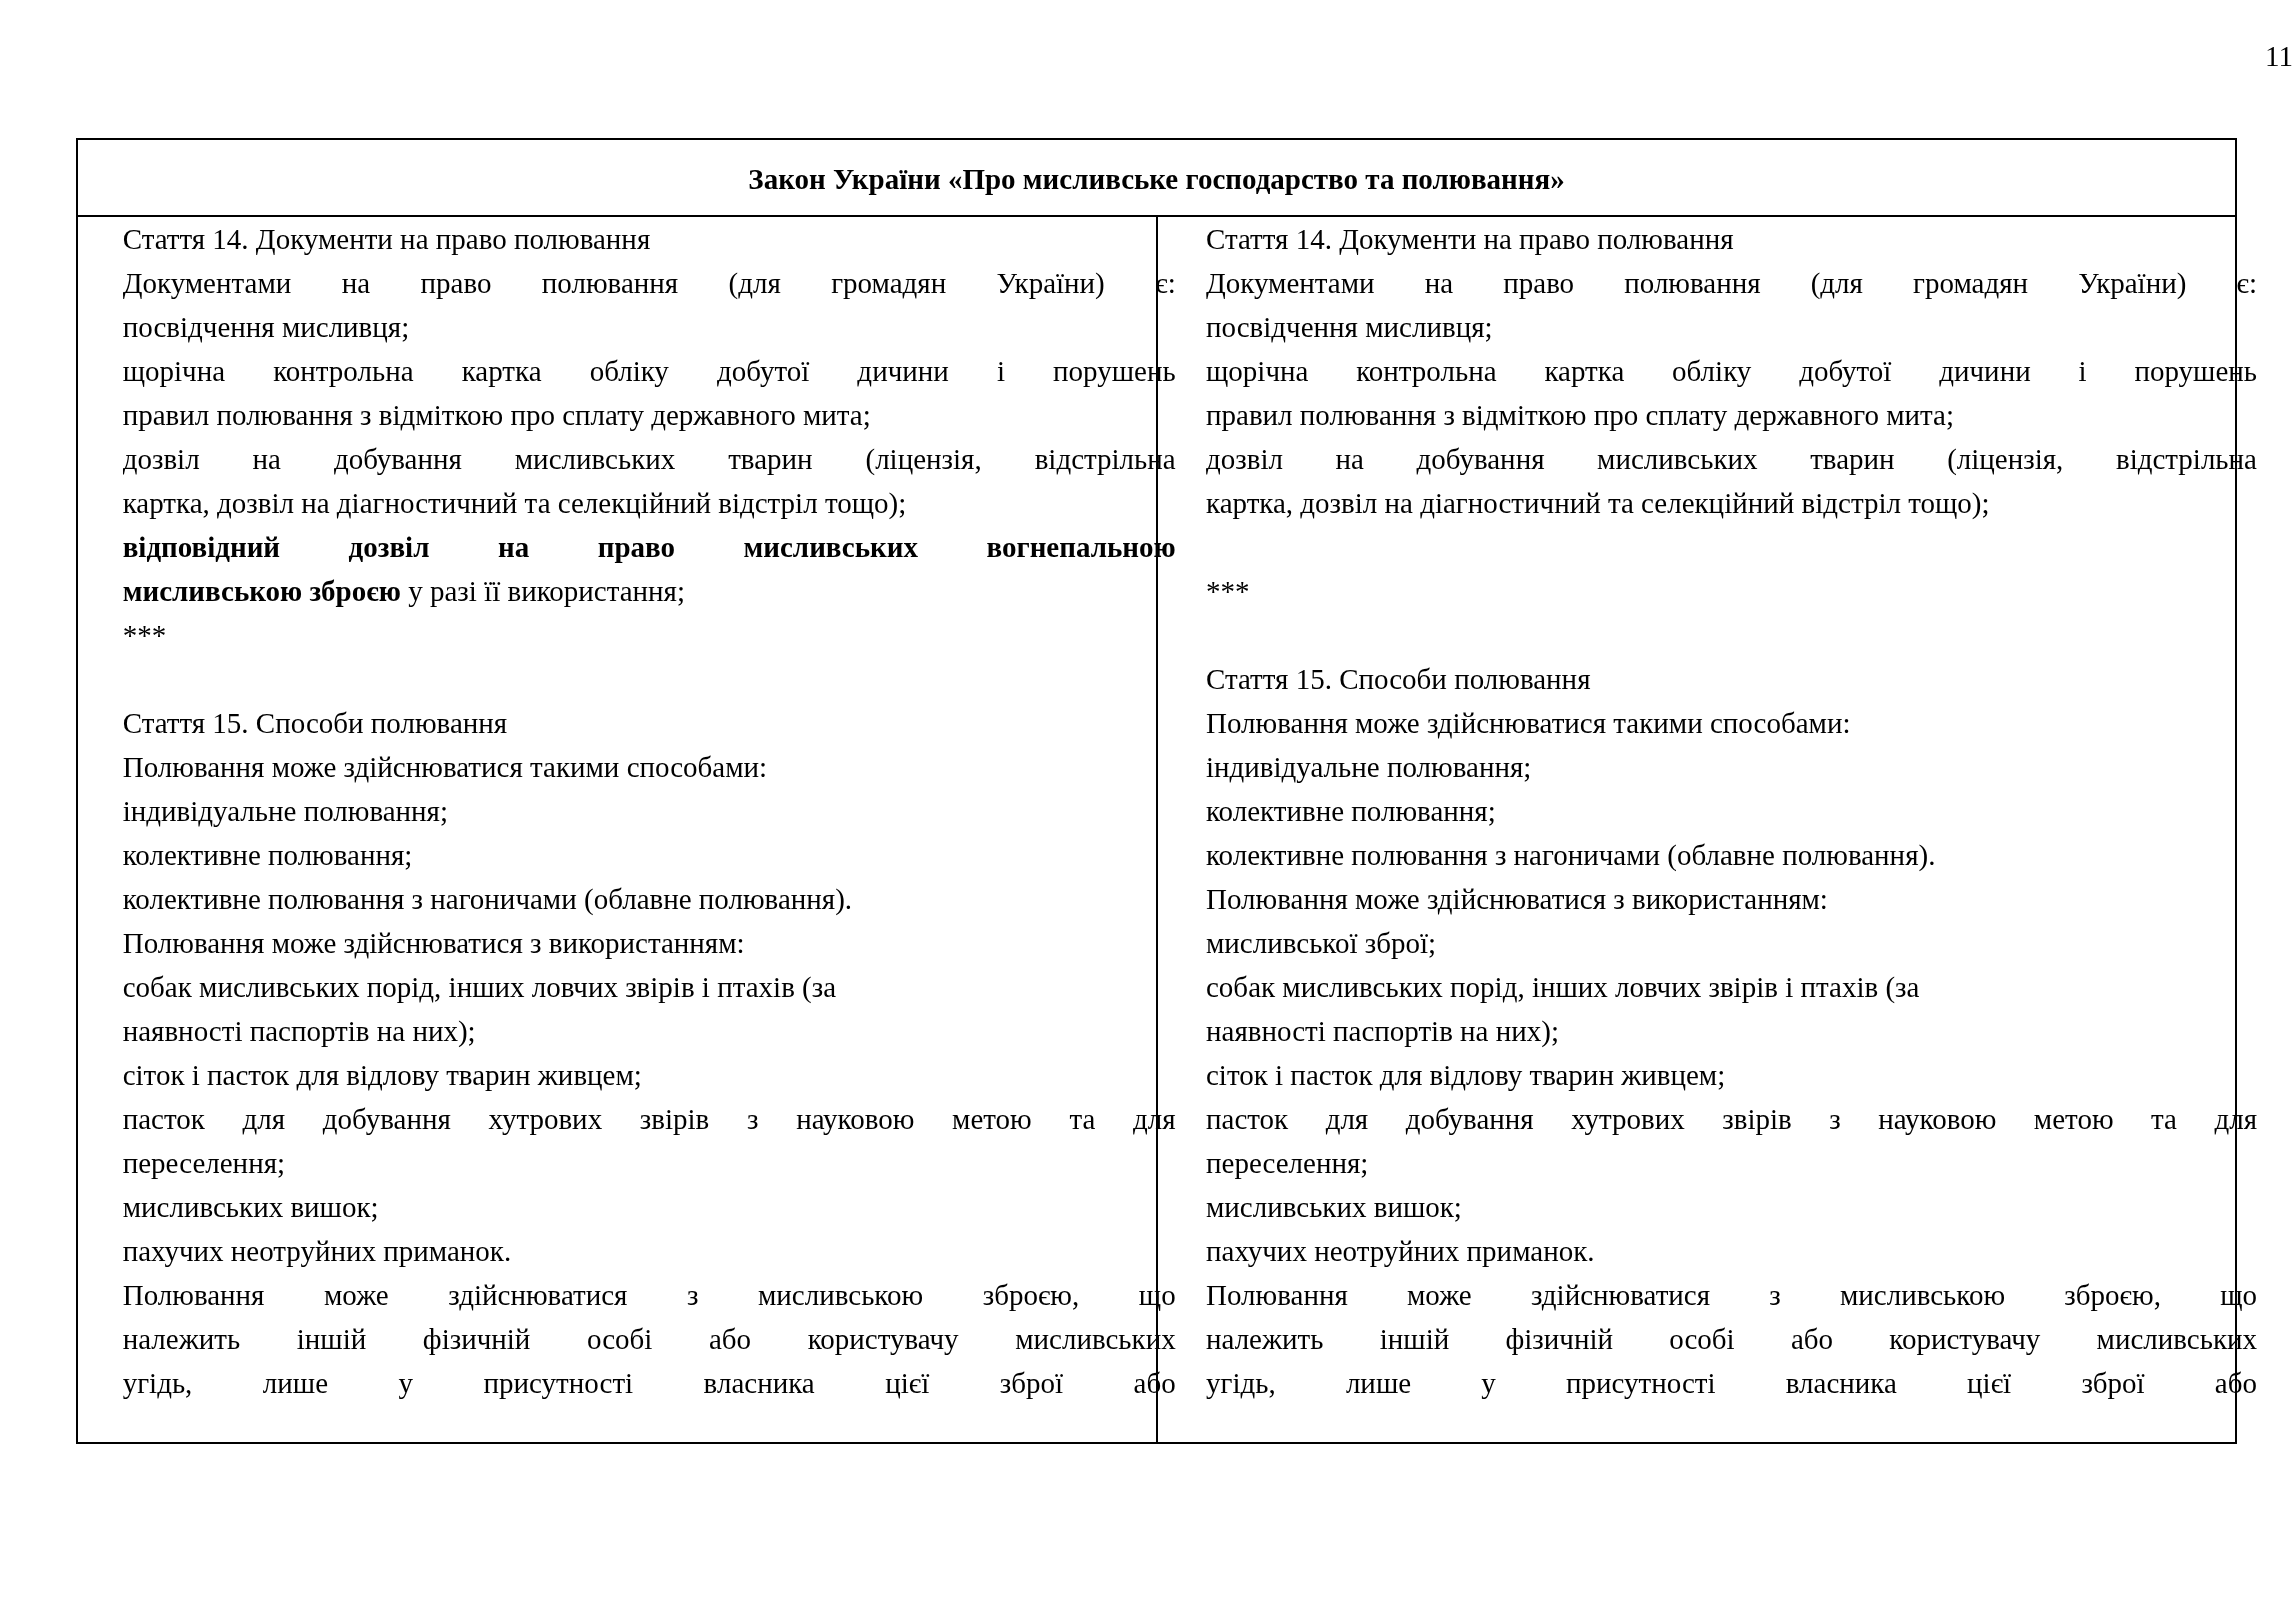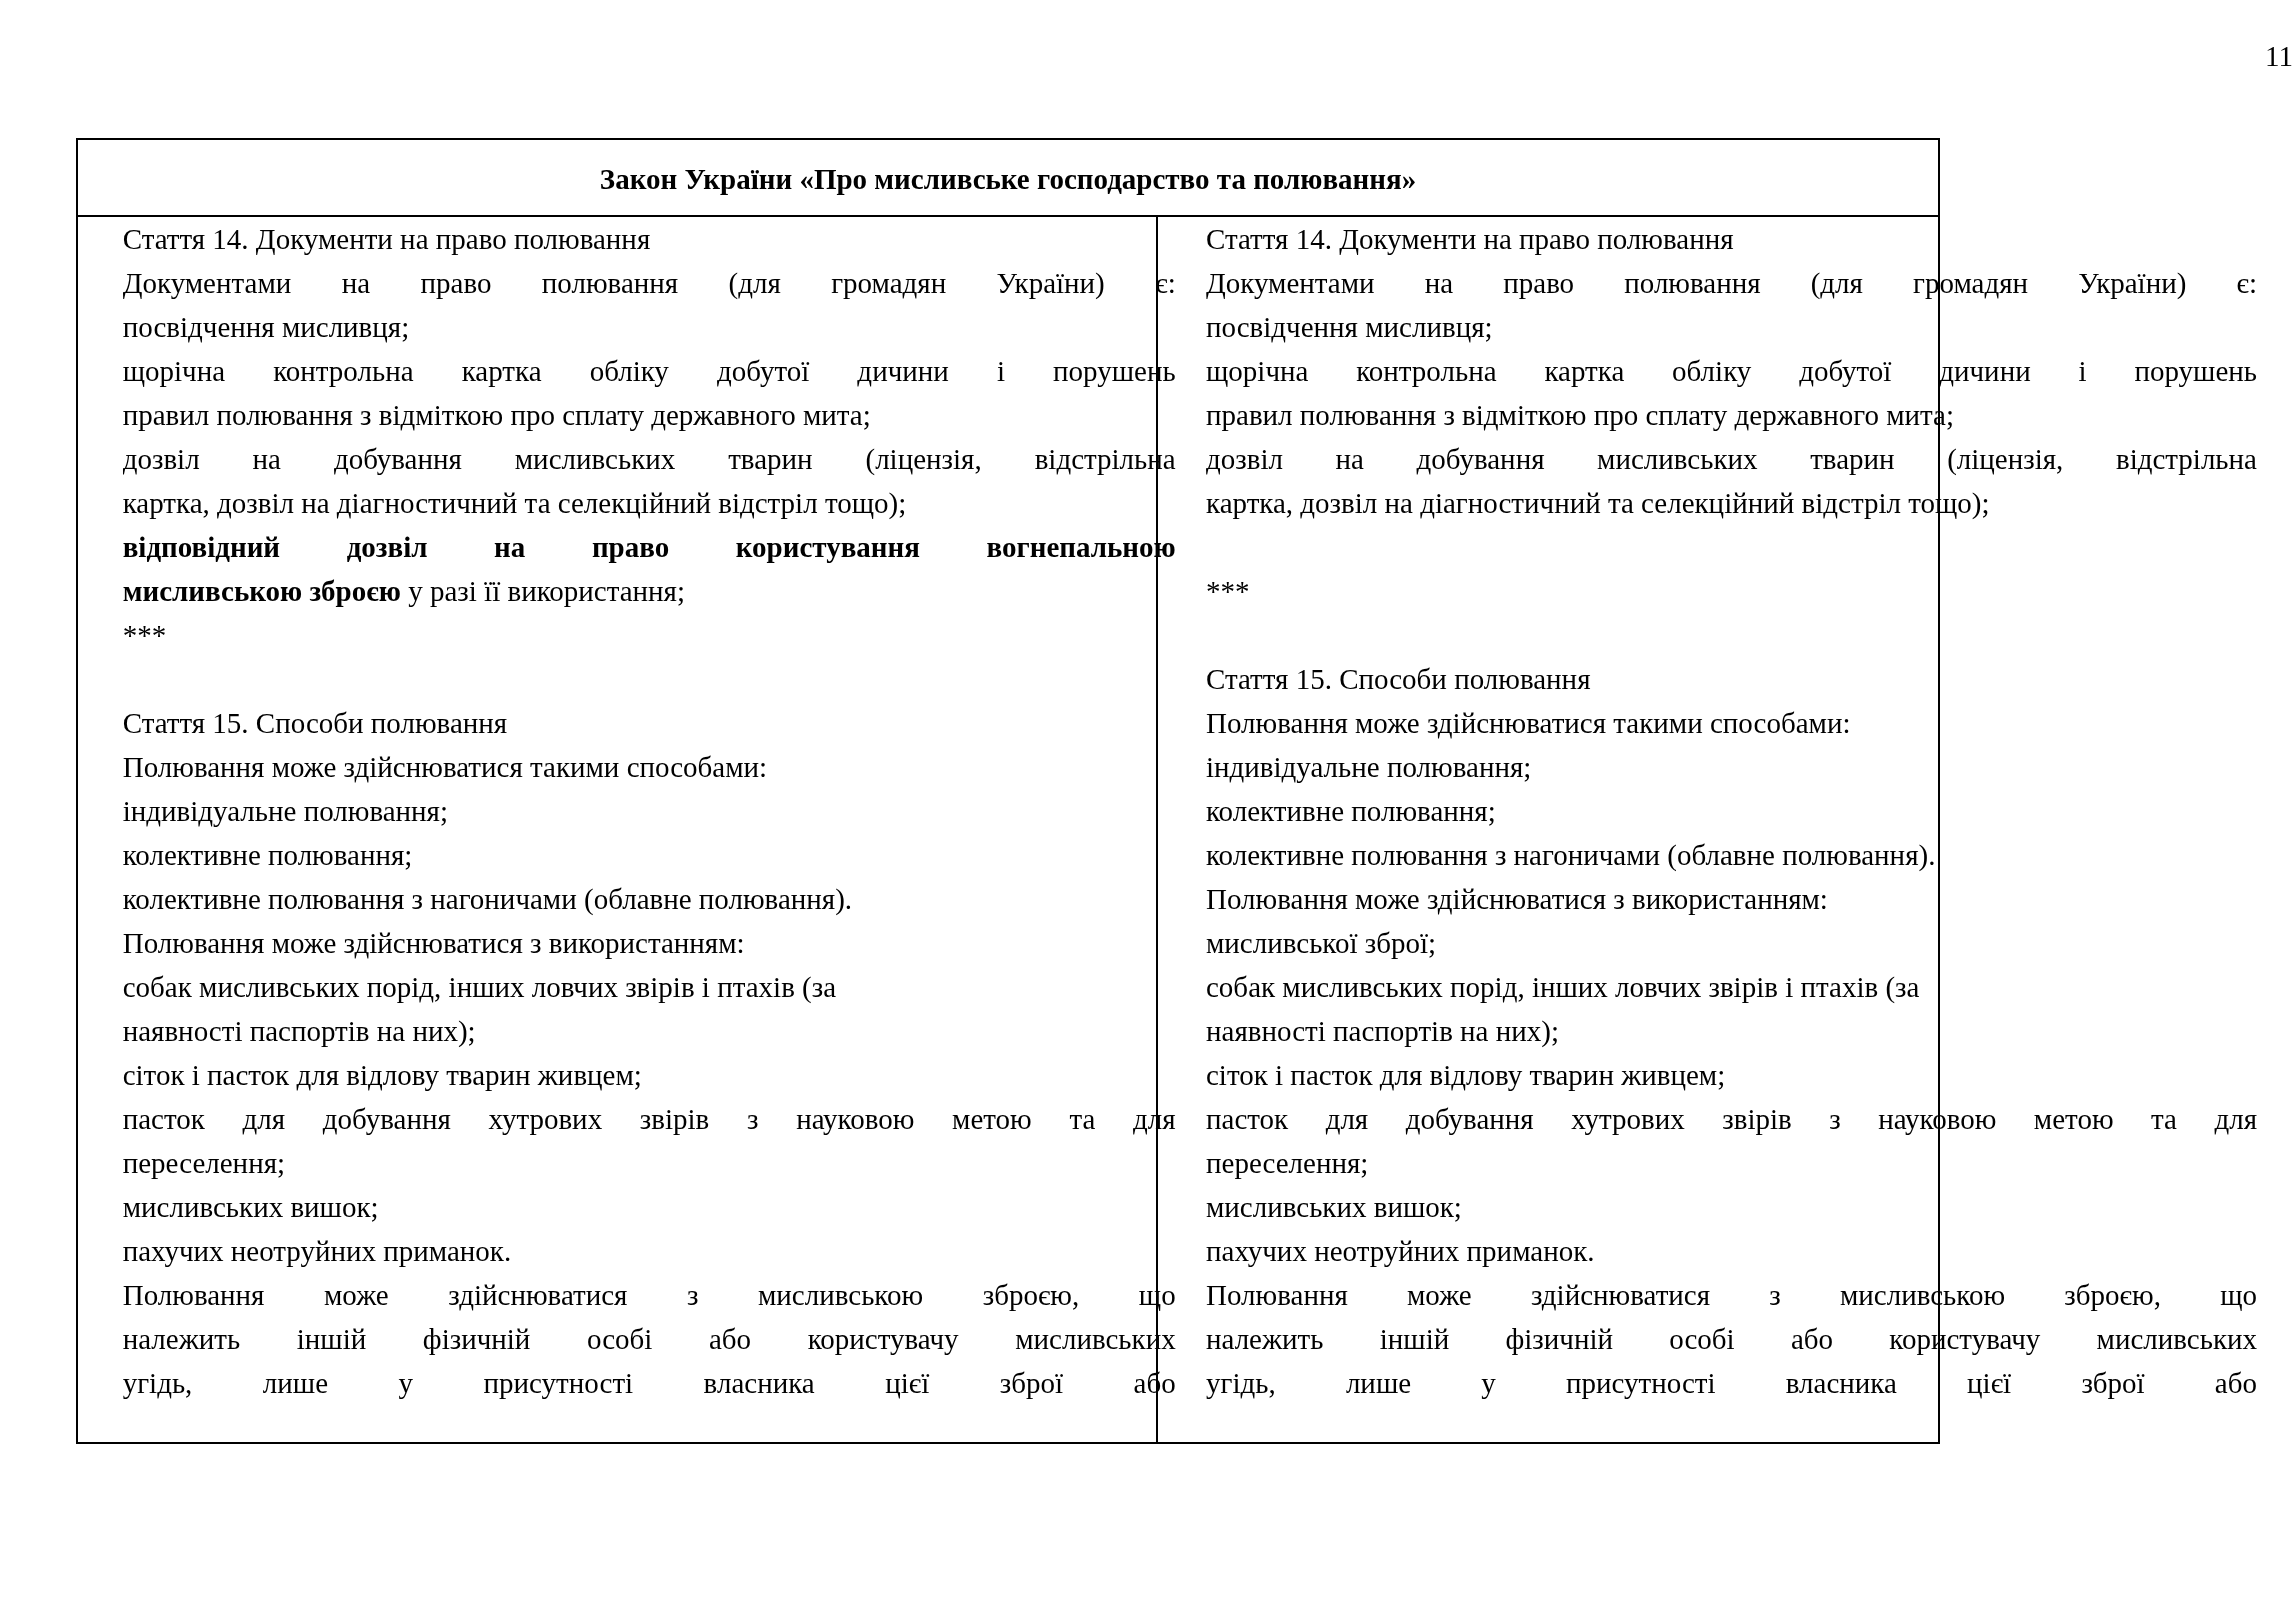--- a/index.html
+++ b/index.html
@@ -1,20 +1,20 @@
 <!DOCTYPE html>
 <html><head>
 <meta charset="utf-8">
 <style>
   html, body { margin:0; padding:0; background:#ffffff; }
   body { width:2293px; height:1621px; position:relative; overflow:hidden;
          font-family:"Liberation Serif", serif; color:#000; }
   .page-number { position:absolute; left:0; width:2293px; top:39px; text-align:right;
                  font-size:29px; line-height:35px; }
-  .table { position:absolute; left:76px; top:138px; width:1864px; height:1306px;
+  .table { position:absolute; left:76px; top:138px; width:2161px; height:1306px;
            border:2.9px solid #000; box-sizing:border-box; }
   .header { position:absolute; left:0; top:0; right:0; height:77px;
             border-bottom:2.9px solid #000; box-sizing:border-box;
             display:flex; align-items:center; justify-content:center;
             font-weight:bold; font-size:29px; padding-top:3.9px; }
   .divider { position:absolute; left:1078px; top:77px; bottom:0; width:2px; background:#000; }
   .col { position:absolute; top:77px; font-size:29px; line-height:44px;margin-left:32px; }
   .col.left { left:12.7px; width:1053px; }
   .col.right { left:1096px; width:1051px; }
   .line { white-space:nowrap; height:44px; }
@@ -31,21 +31,21 @@
   <div class="header">Закон України «Про мисливське господарство та полювання»</div>
   <div class="divider"></div>
   <div class="col left">
       <div class="line"><span>Стаття 14. Документи на право полювання</span></div>
       <div class="line just"><span>Документами на право полювання (для громадян України) є:</span></div>
       <div class="line"><span>посвідчення мисливця;</span></div>
       <div class="line just"><span>щорічна контрольна картка обліку добутої дичини і порушень</span></div>
       <div class="line"><span>правил полювання з відміткою про сплату державного мита;</span></div>
       <div class="line just"><span>дозвіл на добування мисливських тварин (ліцензія, відстрільна</span></div>
       <div class="line"><span>картка, дозвіл на діагностичний та селекційний відстріл тощо);</span></div>
-      <div class="line just"><span class="b">відповідний дозвіл на право користування вогнепальною</span></div>
+      <div class="line just"><span class="b">відповідний дозвіл на право мисливських вогнепальною</span></div>
       <div class="line"><span class="b">мисливською зброєю</span><span> у разі її використання;</span></div>
       <div class="line"><span>***</span></div>
       <div class="spacer"></div>
       <div class="line"><span>Стаття 15. Способи полювання</span></div>
       <div class="line"><span>Полювання може здійснюватися такими способами:</span></div>
       <div class="line"><span>індивідуальне полювання;</span></div>
       <div class="line"><span>колективне полювання;</span></div>
       <div class="line"><span>колективне полювання з нагоничами (облавне полювання).</span></div>
       <div class="line"><span>Полювання може здійснюватися з використанням:</span></div>
       <div class="line"><span>собак мисливських порід, інших ловчих звірів і птахів (за</span></div>

